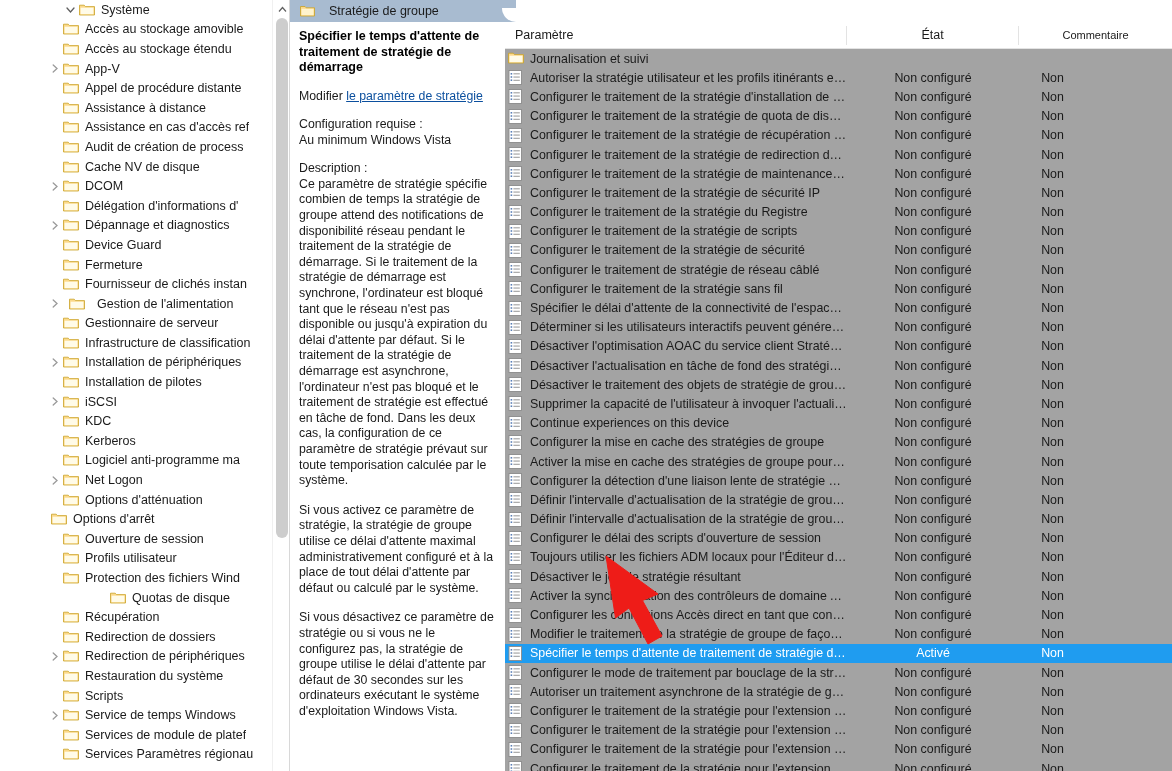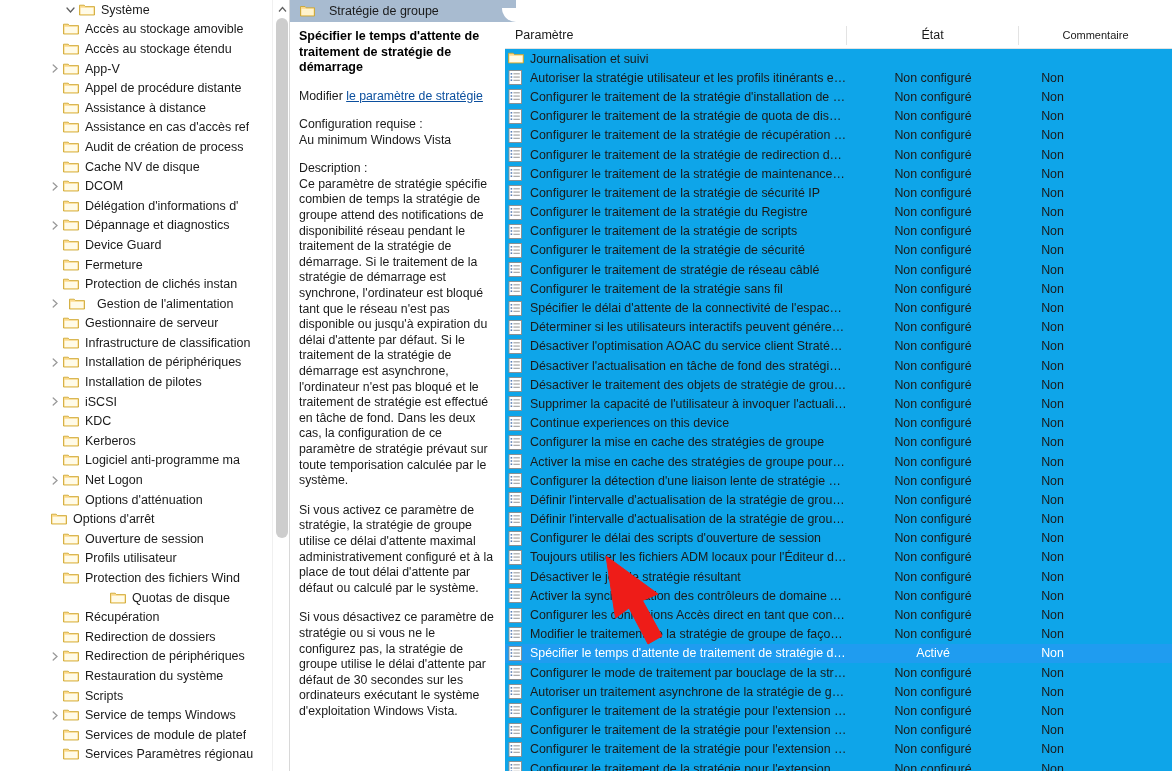--- a/index.html
+++ b/index.html
@@ -178,21 +178,21 @@
     margin: 0;
     text-align: left;
   }
 
   
   .list-pane {
     position: absolute;
     top: 22px; left: 215px;
     right: 0;
     height: 749px;
-    background: #0ea5e9;
+    background: #a3a3a3;
     overflow: hidden;
   }
   .list-header {
     display: flex;
     height: 27px;
     align-items: center;
     border-bottom: 1px solid #e3e3e3;
     background: #ffffff;
   }
   .col-setting {
@@ -422,21 +422,21 @@
               <path d="M1.6 4.7 L14.4 4.7 L14.4 11.2 L1.6 11.2 Z" fill="#fffbe8"></path>
             </svg></span>
           <span class="tree-label">Fermeture</span>
         </div>
         <div class="tree-row" style="padding-left: 46px;">
           <span class="twisty"></span>
           <span class="folder-ico"><svg width="16" height="13" viewBox="0 0 16 13">
               <path d="M0.5 2.2 L5.2 2.2 L6.5 3.6 L15.5 3.6 L15.5 12 L0.5 12 Z" fill="#fcd98a" stroke="#c9a227" stroke-width="0.8"></path>
               <path d="M1.6 4.7 L14.4 4.7 L14.4 11.2 L1.6 11.2 Z" fill="#fffbe8"></path>
             </svg></span>
-          <span class="tree-label">Protection de clichés instan</span>
+          <span class="tree-label">Fournisseur de clichés instan</span>
         </div>
         <div class="tree-row" style="padding-left: 46px; gap: 6px;">
           <span class="twisty">
             <svg width="8" height="9" viewBox="0 0 8 9">
               <path d="M2.2 1 L6 4.5 L2.2 8" stroke="#9a9a9a" stroke-width="1.3" fill="none" stroke-linecap="round"></path>
             </svg>
           </span>
           <span class="folder-ico"><svg width="16" height="13" viewBox="0 0 16 13">
               <path d="M0.5 2.2 L5.2 2.2 L6.5 3.6 L15.5 3.6 L15.5 12 L0.5 12 Z" fill="#fcd98a" stroke="#c9a227" stroke-width="0.8"></path>
               <path d="M1.6 4.7 L14.4 4.7 L14.4 11.2 L1.6 11.2 Z" fill="#fffbe8"></path>

